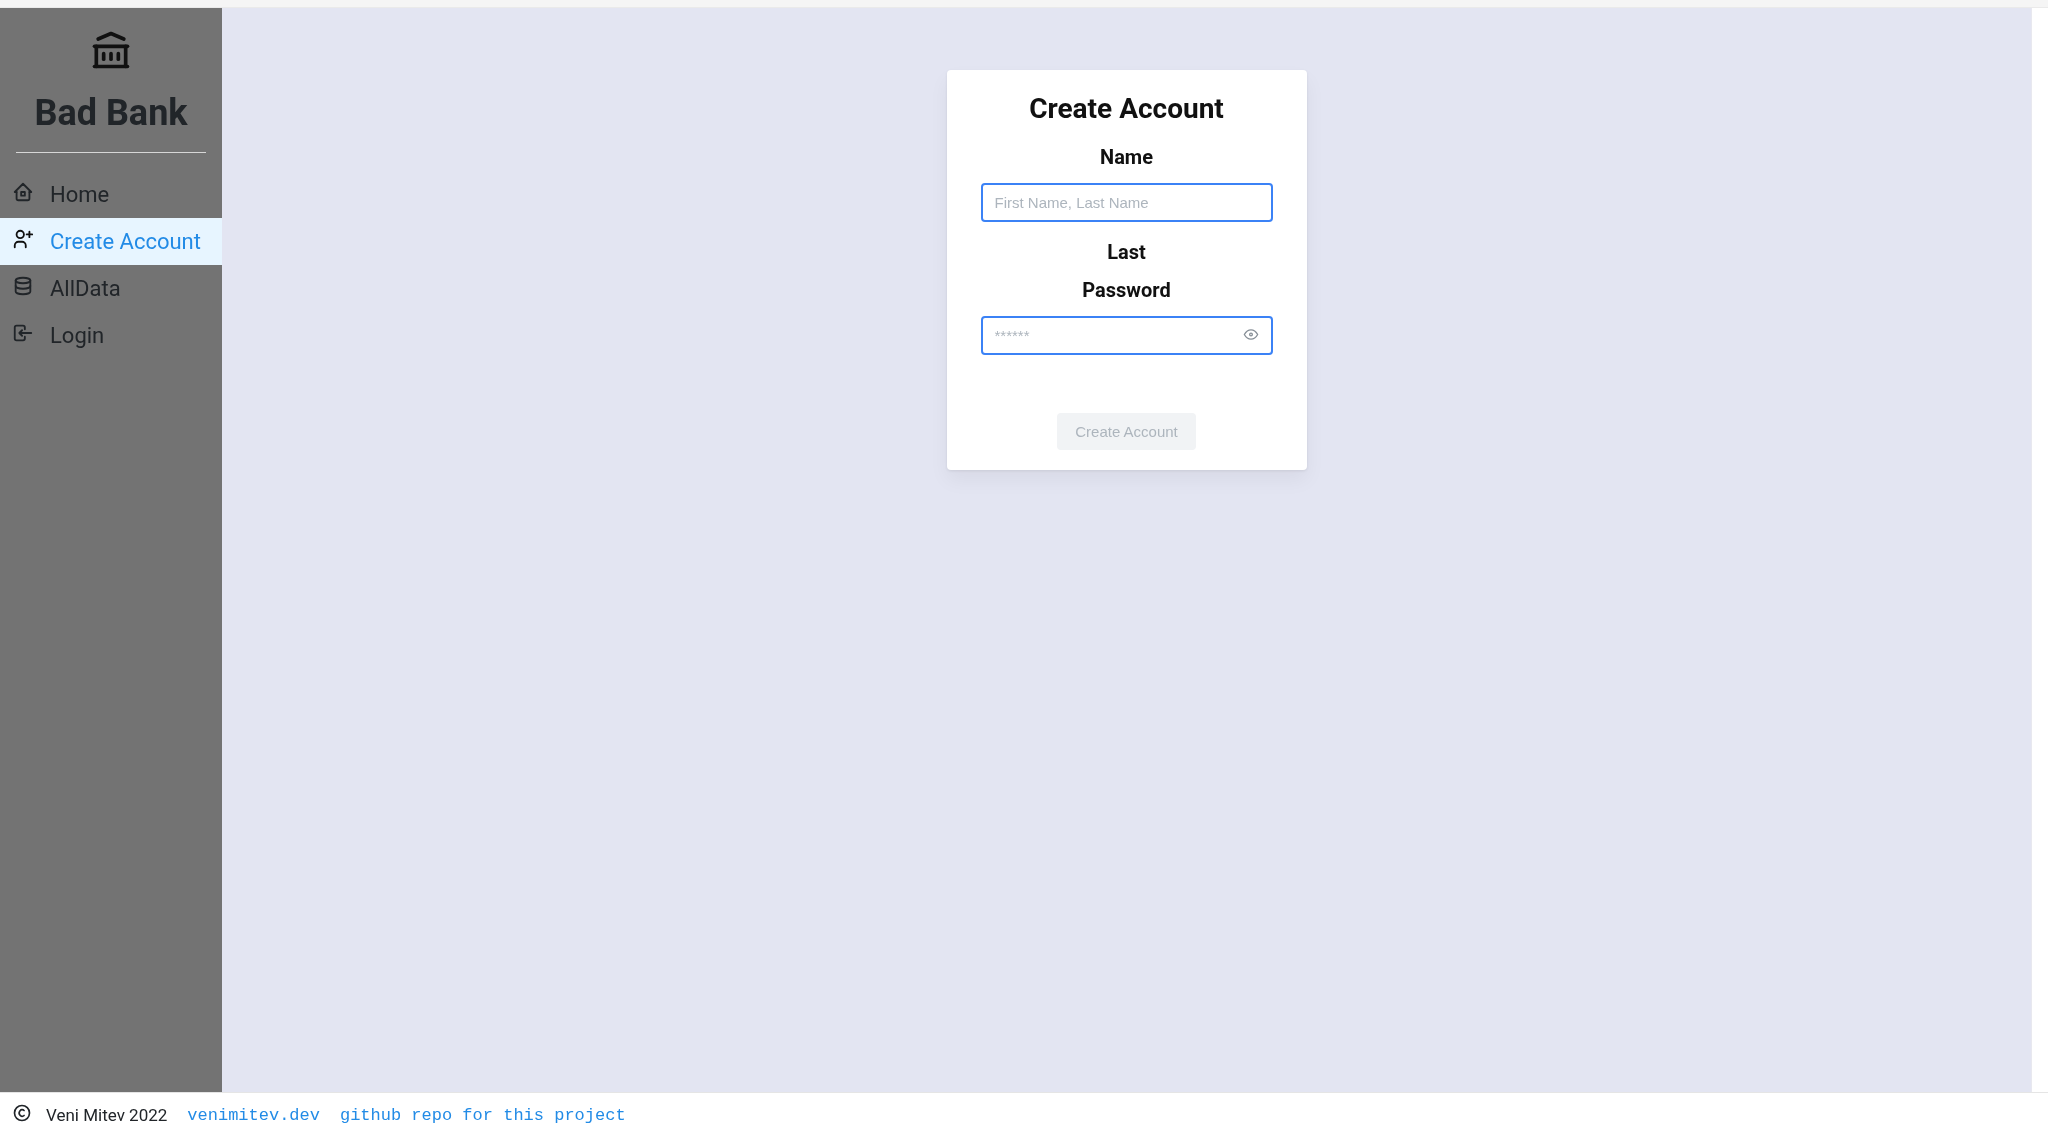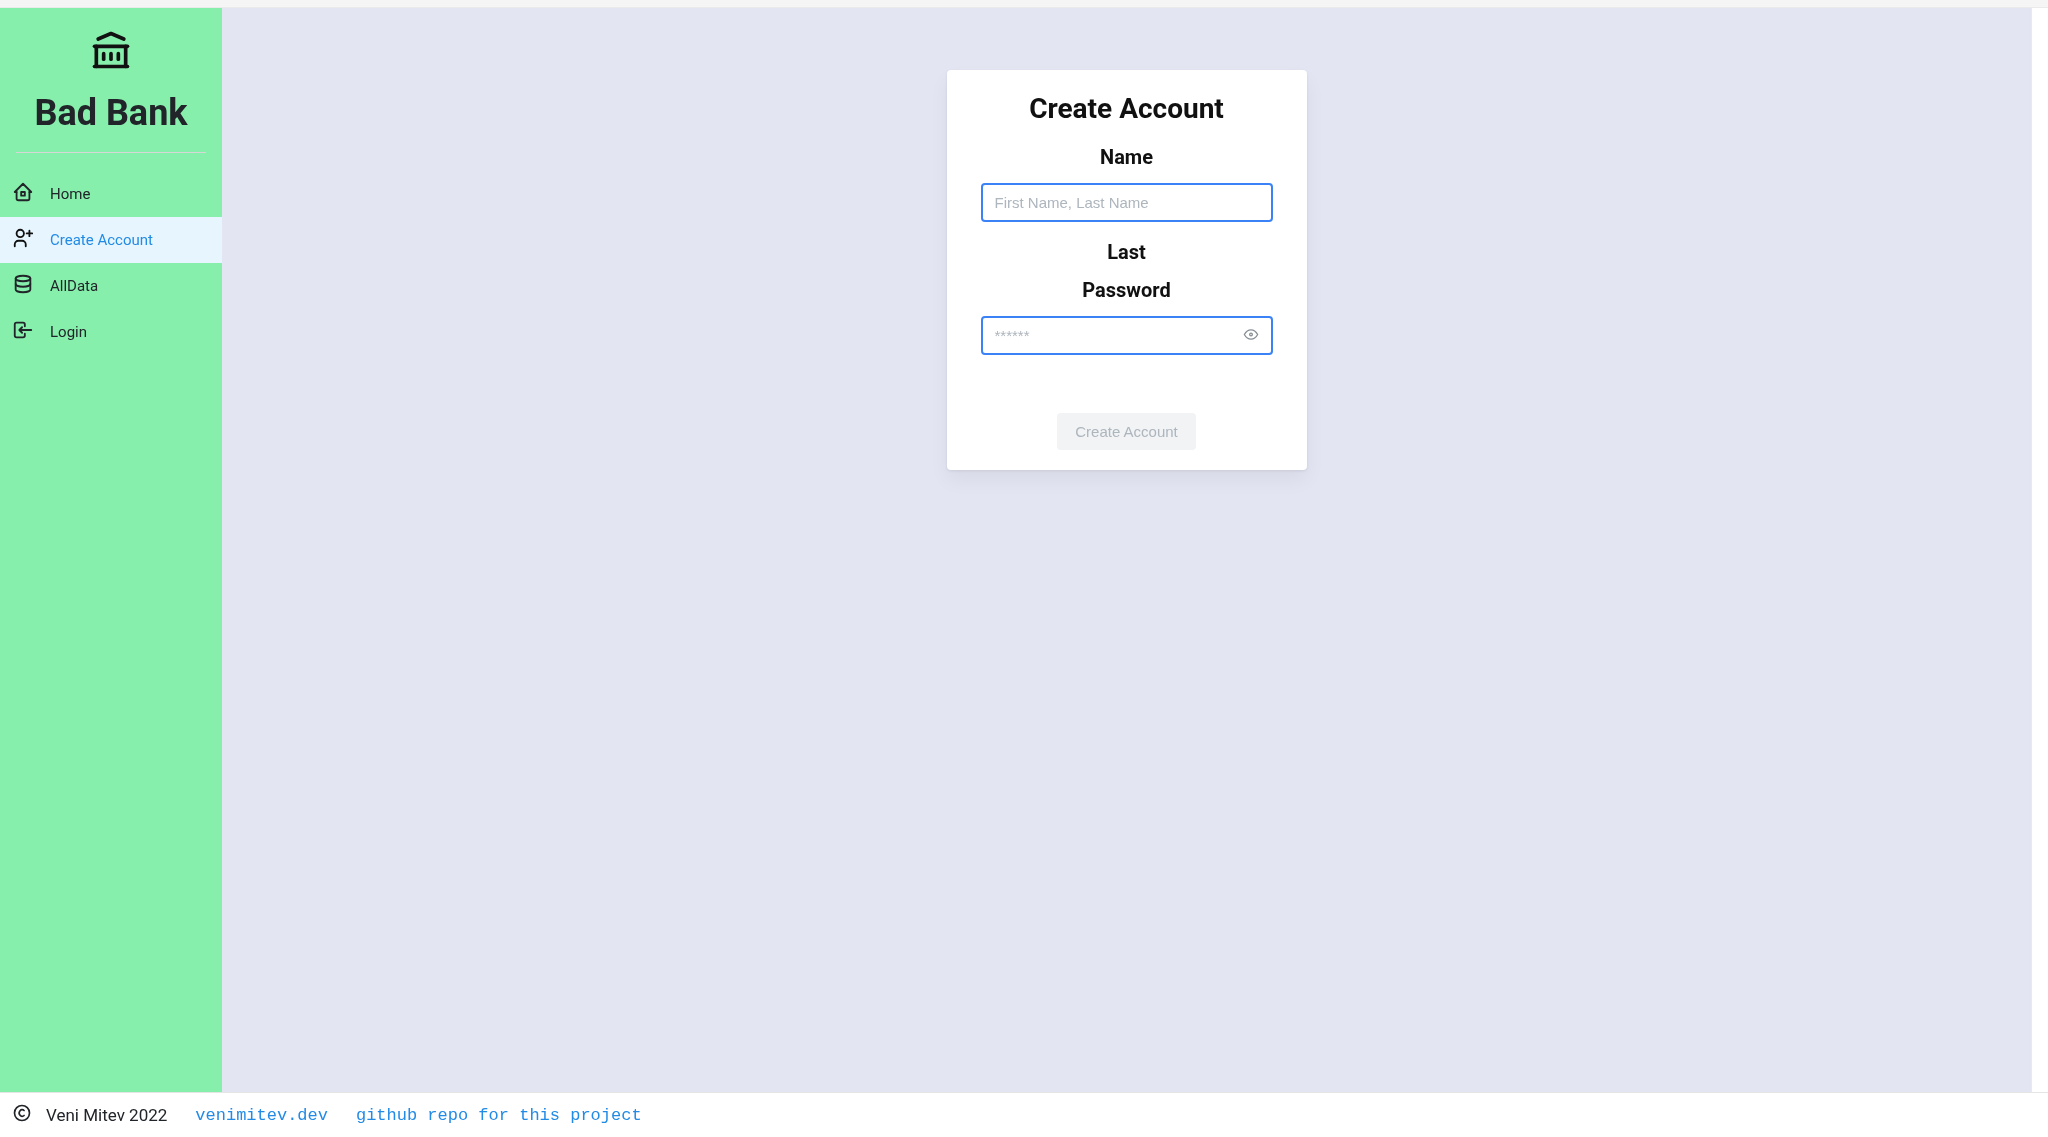--- a/index.html
+++ b/index.html
@@ -19,21 +19,21 @@
       background: #f5f5f5;
       border-bottom: 1px solid #eaeaea;
     }
     .main-container {
       display: flex;
       flex: 1;
       overflow: hidden;
     }
     .sidebar {
       width: 222px;
-      background: #86efac;
+      background: #737373;
       display: flex;
       flex-direction: column;
       padding-top: 16px;
     }
     .sidebar-logo-wrap {
       display: flex;
       justify-content: center;
       margin-bottom: 4px;
       margin-top: 4px;
     }
@@ -51,21 +51,21 @@
     }
     .sidebar-nav {
       display: flex;
       flex-direction: column;
     }
     .sidebar-item {
       display: flex;
       align-items: center;
       gap: 16px;
       padding: 10px 12px;
-      font-size: 15px;
+      font-size: 22px;
       color: #212529;
       cursor: pointer;
       text-decoration: none;
     }
     .sidebar-item.active {
       background: #e7f5ff;
       color: #228be6;
     }
     .sidebar-item svg {
       flex-shrink: 0;
@@ -141,21 +141,21 @@
       padding: 10px 18px;
       font-size: 15px;
       font-weight: 500;
       cursor: pointer;
     }
     .footer {
       height: 45px;
       border-top: 1px solid #e5e5e5;
       display: flex;
       align-items: center;
-      gap: 28px;
+      gap: 20px;
       padding: 0 12px;
       font-size: 17px;
       color: #212529;
     }
     .footer-link {
       color: #228be6;
       text-decoration: none;
       cursor: pointer;
       font-family: Liberation Mono, monospace;
     }

